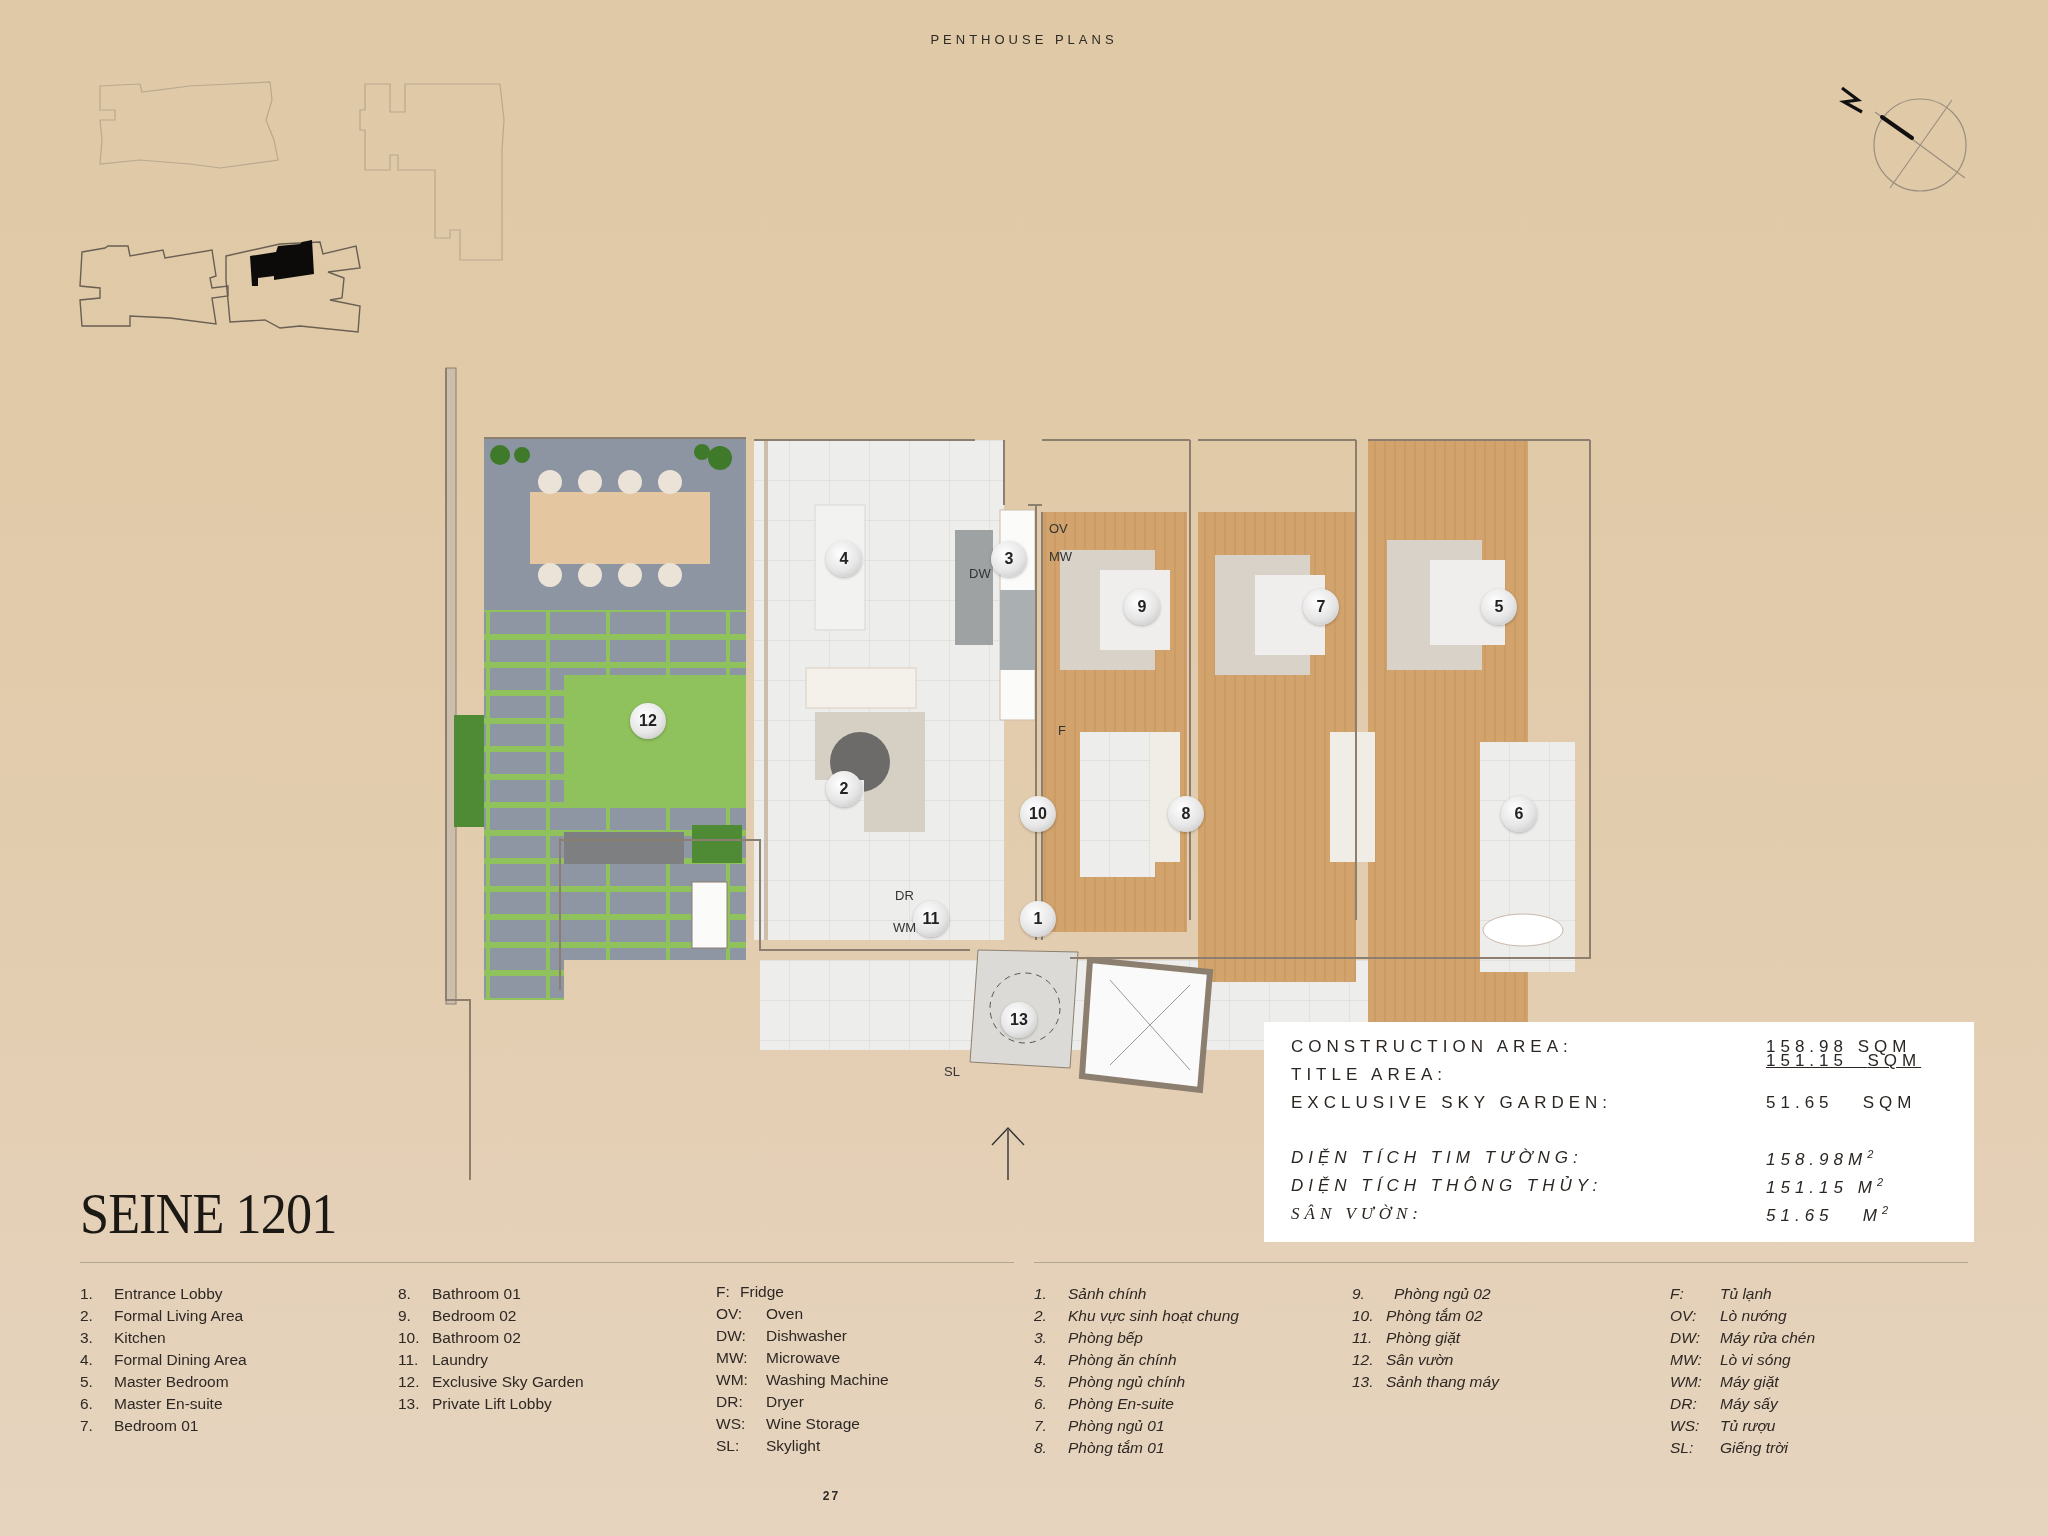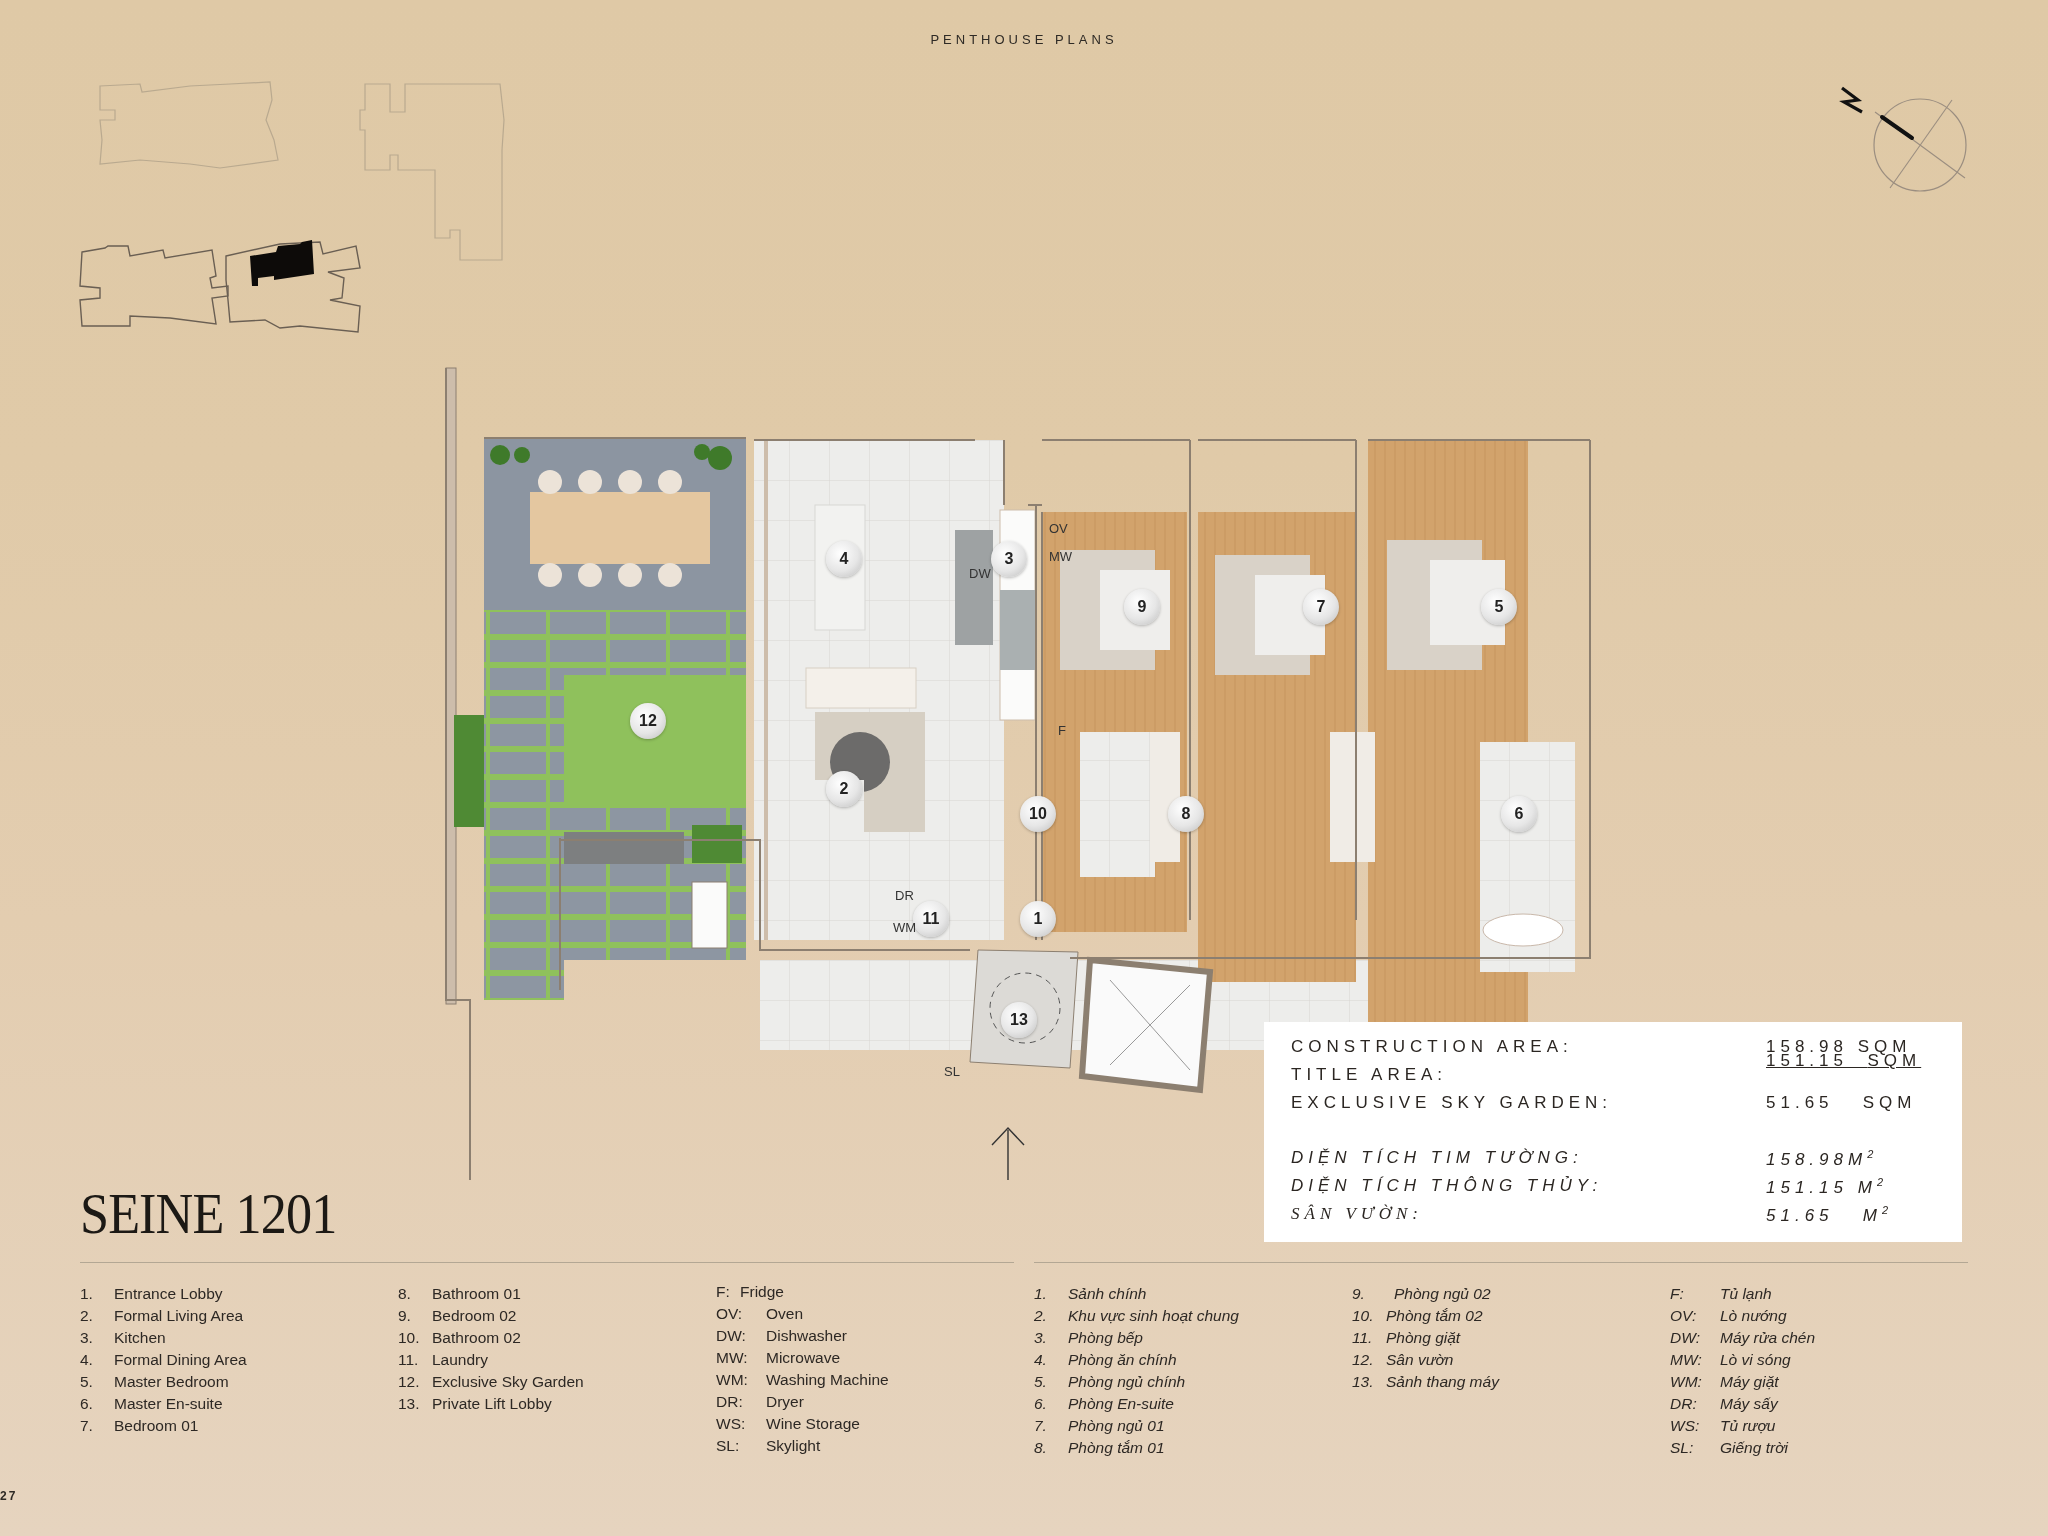--- a/index.html
+++ b/index.html
@@ -7,36 +7,36 @@
     width: 2048px; height: 1536px; overflow: hidden; position: relative;
     background: linear-gradient(180deg, #dfc9a6 0%, #e0caa8 30%, #e3cdb0 60%, #e6d4bf 100%);
     font-family: "Liberation Sans", sans-serif; color: #2b2622;
   }
   .abs { position: absolute; }
   .header-title {
     left: 0; width: 2048px; top: 32px; text-align: center;
     font-size: 13px; letter-spacing: 4px; color: #2e2a25;
   }
   .page-number {
-    left: 0; width: 1663px; top: 1489px; 
+    left: 0; width: 1663px; top: 1489px; text-align: center;
     font-size: 12px; font-weight: bold; letter-spacing: 2px; color: #2e2a25;
   }
   .key-plan { left: 60px; top: 60px; width: 460px; height: 290px; }
   .compass { left: 1800px; top: 60px; width: 200px; height: 150px; }
   .plan { left: 430px; top: 360px; width: 1180px; height: 820px; }
   .num-badge {
     position: absolute; width: 36px; height: 36px; border-radius: 50%;
     background: radial-gradient(circle at 40% 35%, #ffffff 0%, #e6e6e6 55%, #bdbdbd 100%);
     box-shadow: 0 1px 3px rgba(0,0,0,0.25);
     font-size: 16px; font-weight: bold; color: #222; text-align: center; line-height: 36px;
     transform: translate(-50%, -50%);
   }
   .appl-label { position: absolute; font-size: 13px; color: #333; }
   .area-box {
-    left: 1264px; top: 1022px; width: 698px; height: 220px; background: #ffffff;
+    left: 1264px; top: 1022px; width: 698px; height: 220px; background: #ffffff; padding-left: 12px;
   }
   .area-row { position: absolute; left: 27px; font-size: 17px; letter-spacing: 5px; color: #2b2622; }
   .area-val { position: absolute; left: 502px; font-size: 17px; letter-spacing: 5px; color: #2b2622; }
   .area-row.vn, .area-val.vn { font-style: italic; }
   .area-val sup { font-size: 11px; letter-spacing: 0; }
   .unit-title {
     left: 80px; top: 1180px; font-family: "Liberation Serif", serif;
     font-size: 58px; letter-spacing: -1px; color: #1c1915;
     transform: scaleX(0.9); transform-origin: left top;
   }

